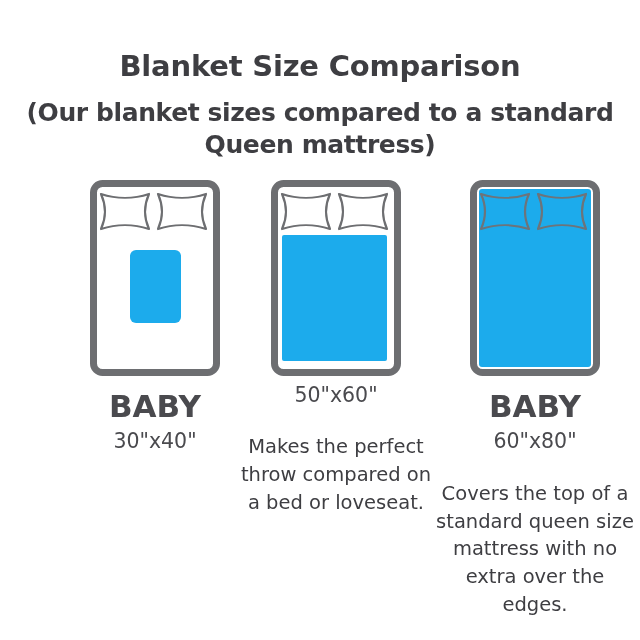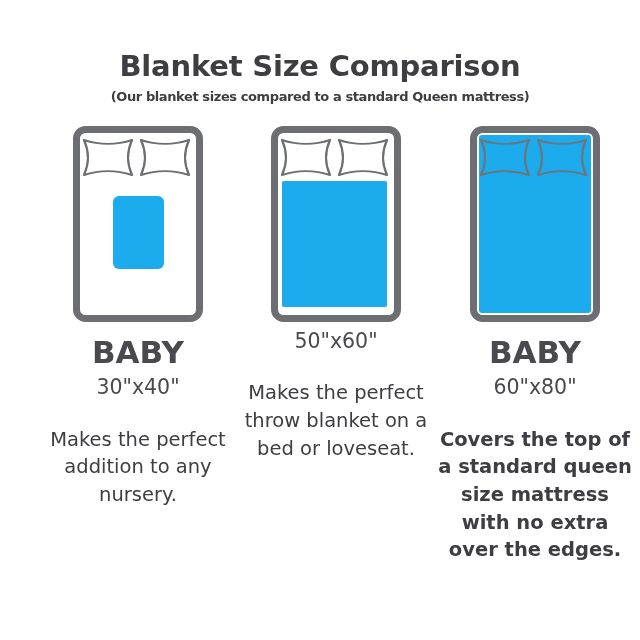--- a/index.html
+++ b/index.html
@@ -15,44 +15,44 @@
     overflow: hidden;
     position: relative;
   }
 
   .infographic {
     width: 640px;
     height: 640px;
     box-sizing: border-box;
     display: flex;
     flex-direction: column;
-    align-items: center;
+    align-items: flex-end;
     background: #ffffff;
   }
 
   
   .heading {
     width: 100%;
     text-align: center;
     padding-top: 50px;
   }
   .title {
     font-size: 29px;
     font-weight: bold;
     letter-spacing: -0.2px;
     color: #3e3e42;
     line-height: 1.15;
     margin: 0;
   }
   .subtitle {
-    font-size: 13px;
+    font-size: 25px;
     font-weight: bold;
     color: #3e3e42;
     line-height: 1.25;
-    margin: 6px 0 0 0;
+    margin: 14px 0 0 0;
     letter-spacing: -0.4px;
   }
 
   
   .columns {
     width: 572px;
     display: flex;
     flex-direction: row;
     justify-content: space-between;
     padding: 0 6px;
@@ -100,21 +100,21 @@
     color: #3e3e42;
     line-height: 1.42;
     text-align: center;
     margin-top: 27px;
     width: 200px;
   }
 
   
   .column.baby .desc { width: 196px; }
   .column.standard .desc { width: 200px; }
-  .column.large .desc { width: 198px; font-weight: bold; }
+  .column.large .desc { width: 198px; }
 </style>
 </head>
 <body>
 
 <div class="infographic">
 
   <div class="heading">
     <h1 class="title">Blanket Size Comparison</h1>
     <p class="subtitle">(Our blanket sizes compared to a standard Queen mattress)</p>
   </div>
@@ -129,35 +129,34 @@
 
           <path d="M11,14 C26,19 44,19 59,14 C54,25 54,38 59,49 C44,44 26,44 11,49 C16,38 16,25 11,14 Z" fill="#ffffff" stroke="#6d6e71" stroke-width="2.2" stroke-linejoin="round"></path>
 
           <path d="M68,14 C83,19 101,19 116,14 C111,25 111,38 116,49 C101,44 83,44 68,49 C73,38 73,25 68,14 Z" fill="#ffffff" stroke="#6d6e71" stroke-width="2.2" stroke-linejoin="round"></path>
 
           <rect x="40" y="70" width="51" height="73" rx="6" ry="6" fill="#1cabec"></rect>
         </svg>
       </div>
       <div class="size-name">BABY</div>
       <div class="size-dims">30"x40"</div>
-      <div class="desc">Makes the perfect addition to any nursery.</div>
     </div>
 
     <div class="column standard">
       <div class="bed-wrap">
         <svg class="bed-svg" viewBox="0 0 130 196" xmlns="http://www.w3.org/2000/svg">
           <rect x="3.5" y="3.5" width="123" height="189" rx="9" ry="9" fill="#ffffff" stroke="#6d6e71" stroke-width="7"></rect>
           <path d="M11,14 C26,19 44,19 59,14 C54,25 54,38 59,49 C44,44 26,44 11,49 C16,38 16,25 11,14 Z" fill="#ffffff" stroke="#6d6e71" stroke-width="2.2" stroke-linejoin="round"></path>
           <path d="M68,14 C83,19 101,19 116,14 C111,25 111,38 116,49 C101,44 83,44 68,49 C73,38 73,25 68,14 Z" fill="#ffffff" stroke="#6d6e71" stroke-width="2.2" stroke-linejoin="round"></path>
 
           <rect x="11" y="55" width="105" height="126" rx="2" ry="2" fill="#1cabec"></rect>
         </svg>
       </div>
       <div class="size-dims">50"x60"</div>
-      <div class="desc">Makes the perfect throw blanket on a bed or loveseat.</div>
+      <div class="desc">Makes the perfect throw compared on a bed or loveseat.</div>
     </div>
 
     <div class="column large">
       <div class="bed-wrap">
         <svg class="bed-svg" viewBox="0 0 130 196" xmlns="http://www.w3.org/2000/svg">
           <rect x="3.5" y="3.5" width="123" height="189" rx="9" ry="9" fill="#ffffff" stroke="#6d6e71" stroke-width="7"></rect>
 
           <rect x="9" y="9" width="112" height="178" rx="3" ry="3" fill="#1cabec"></rect>
 
           <path d="M11,14 C26,19 44,19 59,14 C54,25 54,38 59,49 C44,44 26,44 11,49 C16,38 16,25 11,14 Z" fill="none" stroke="#7b6a66" stroke-width="2.2" stroke-linejoin="round" opacity="0.85"></path>

